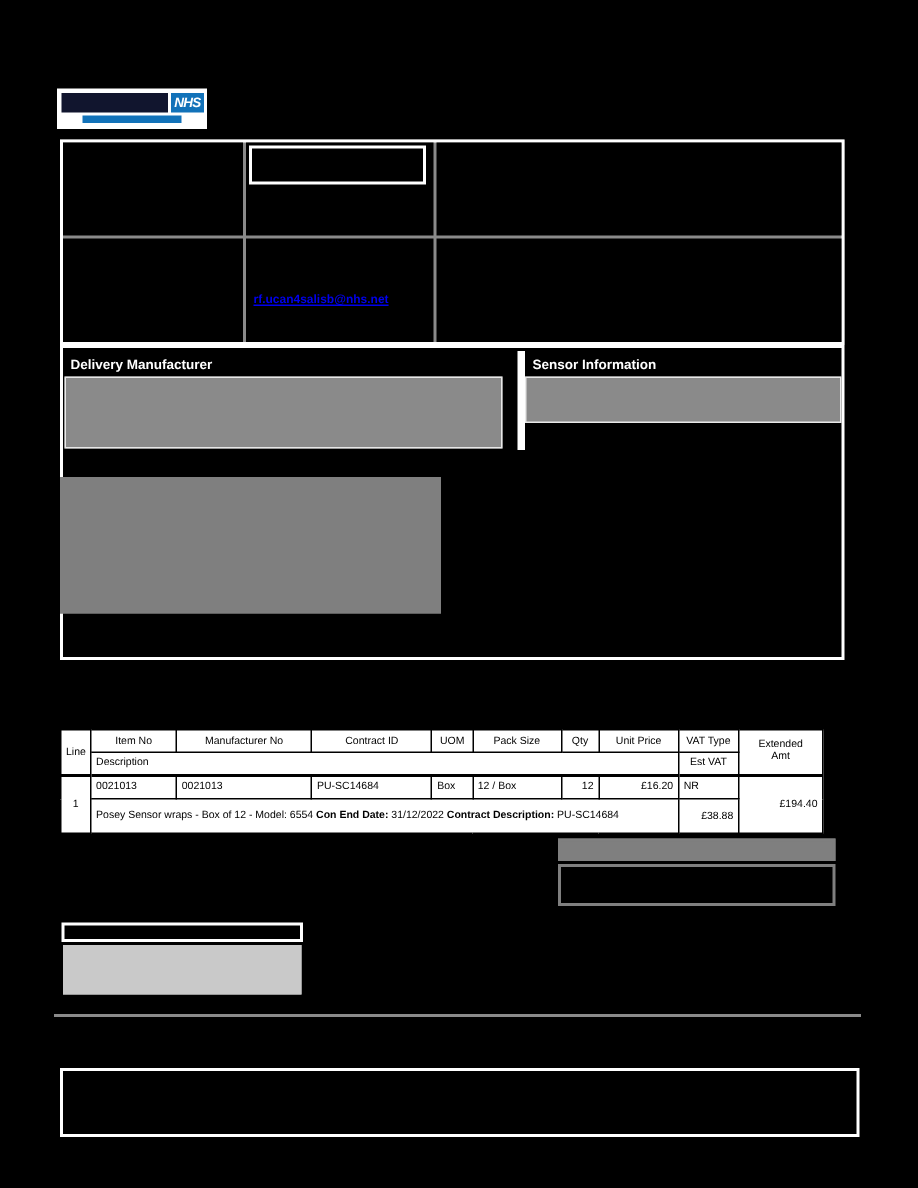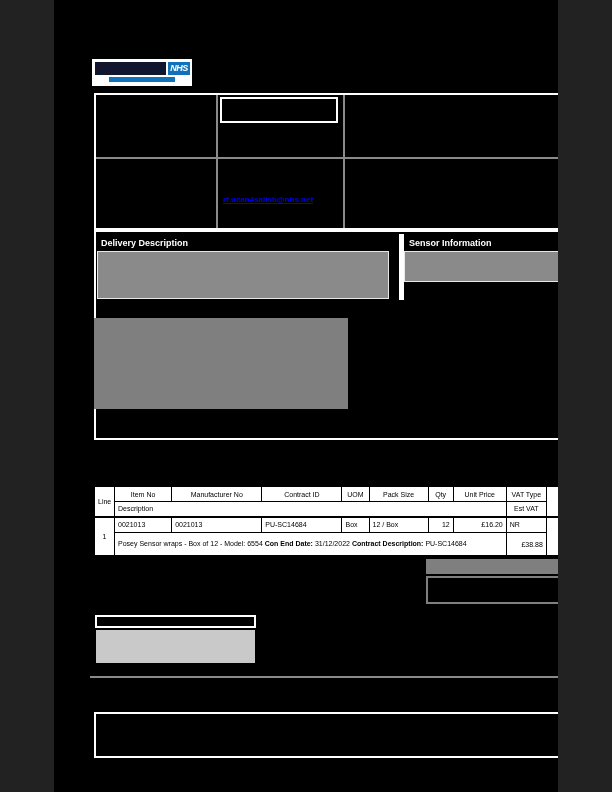--- a/index.html
+++ b/index.html
@@ -1,19 +1,19 @@
 <!DOCTYPE html>
 <html><head>
 <meta charset="utf-8">
 <style>
   * { box-sizing: border-box; margin: 0; padding: 0; }
   html,body { background:#222; }
   .page {
     position: relative;
-    width: 504px;
+    width: 612px;
     height: 792px;
     background: #000;
     font-family: "Liberation Sans", sans-serif;
     overflow: hidden;
     margin: 0 auto;
   }
   .abs { position: absolute; }
 
   
   .logo-box { left:38px; top:59px; width:100px; height:27px; background:#fff; }
@@ -124,21 +124,21 @@
     </div>
     <div class="cell"></div>
     <div class="cell"></div>
     <div class="cell">
       <a class="email-link" href="#" style="color: rgb(0, 0, 238);">rf.ucan4salisb@nhs.net</a>
     </div>
     <div class="cell"></div>
   </div>
 
   <div class="abs dp-container">
-    <div class="section-title del-title">Delivery Description</div>
+    <div class="section-title del-title">Delivery Manufacturer</div>
     <div class="del-table">
       <div class="cell"></div>
       <div class="cell"></div>
       <div class="cell"></div>
       <div class="cell"></div>
       <div class="cell"></div>
       <div class="cell"></div>
     </div>
 
     <div class="dp-stub"></div>

